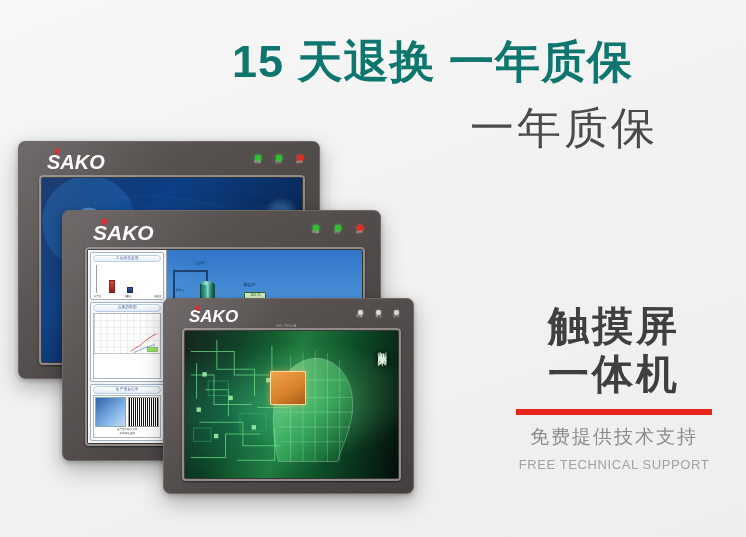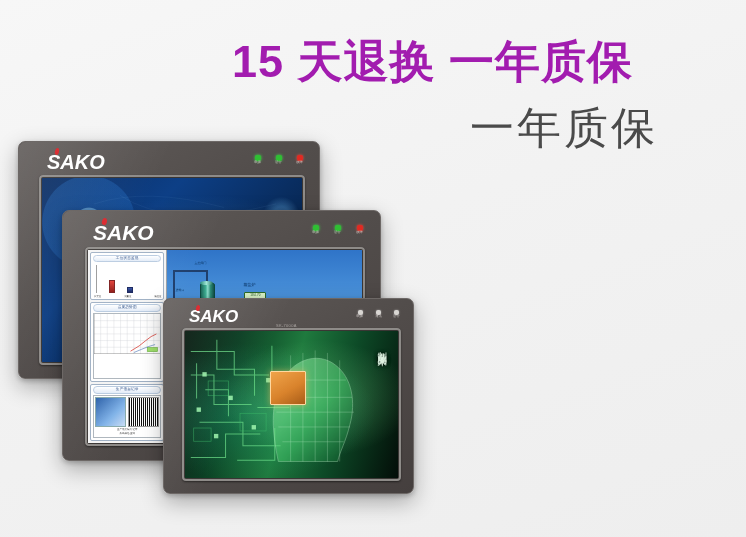--- a/index.html
+++ b/index.html
@@ -7,21 +7,21 @@
     width:746px;height:537px;overflow:hidden;position:relative;
     background:linear-gradient(160deg,#f7f7f7 0%,#f2f2f2 45%,#eeeeee 100%);
     font-family:"Liberation Sans","DejaVu Sans",sans-serif;
   }
   .stage{position:absolute;inset:0;}
 
   
   .headline{
     position:absolute;left:232px;top:38px;
     font-size:45px;font-weight:bold;letter-spacing:1px;
-    color:#a21caf;white-space:nowrap;line-height:1.05;
+    color:#0f766e;white-space:nowrap;line-height:1.05;
   }
   .subhead{
     position:absolute;left:470px;top:104px;
     font-size:44px;font-weight:300;letter-spacing:3px;
     color:#4a4a4a;white-space:nowrap;line-height:1.1;
   }
   .rightblock{position:absolute;left:500px;top:302px;width:228px;text-align:center;}
   .rb-line{
     font-size:41px;font-weight:bold;color:#3f3f3f;
     letter-spacing:3px;line-height:1.18;white-space:nowrap;
@@ -388,14 +388,21 @@
           <div class="v-cn v-thin">制造业的未来</div>
           <div class="v-cn v-gold">智能生产</div>
         </div>
       </div>
     </div>
   </div>
 
   <div class="headline">15 天退换 一年质保</div>
   <div class="subhead">一年质保</div>
 
+  <div class="rightblock">
+    <div class="rb-line">触摸屏</div>
+    <div class="rb-line">一体机</div>
+    <div class="rb-rule"></div>
+    <div class="rb-cn">免费提供技术支持</div>
+    <div class="rb-en">FREE TECHNICAL SUPPORT</div>
+  </div>
 
 </div>
 
 </body></html>

